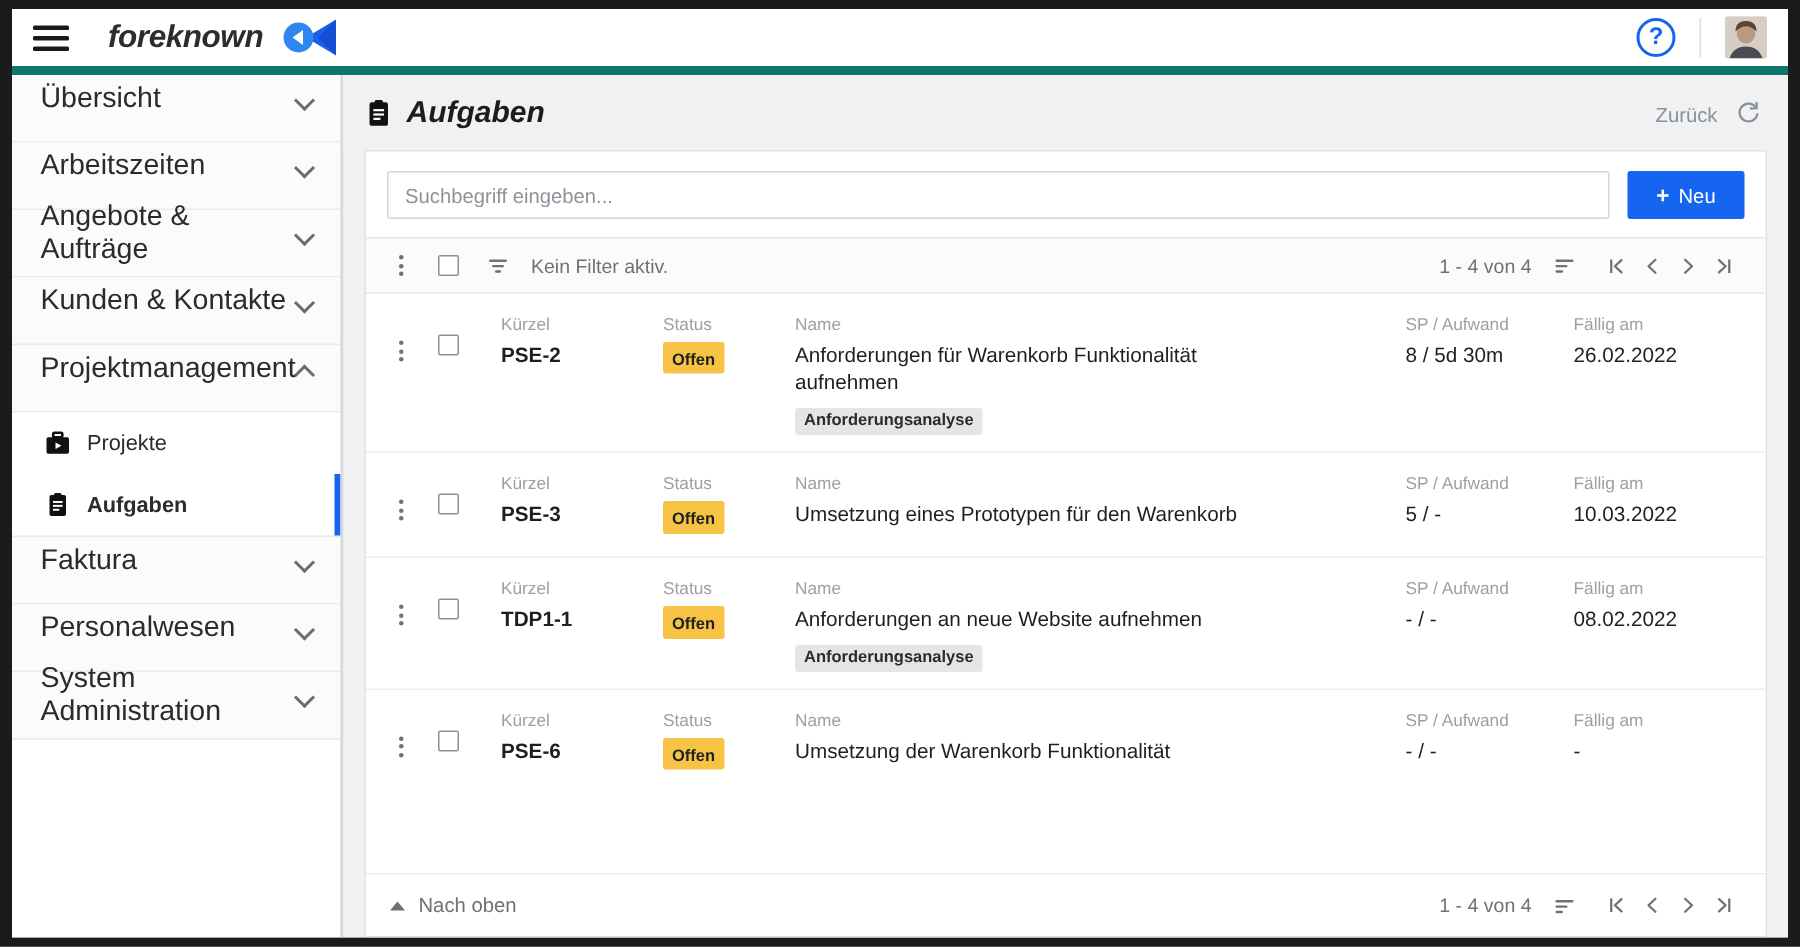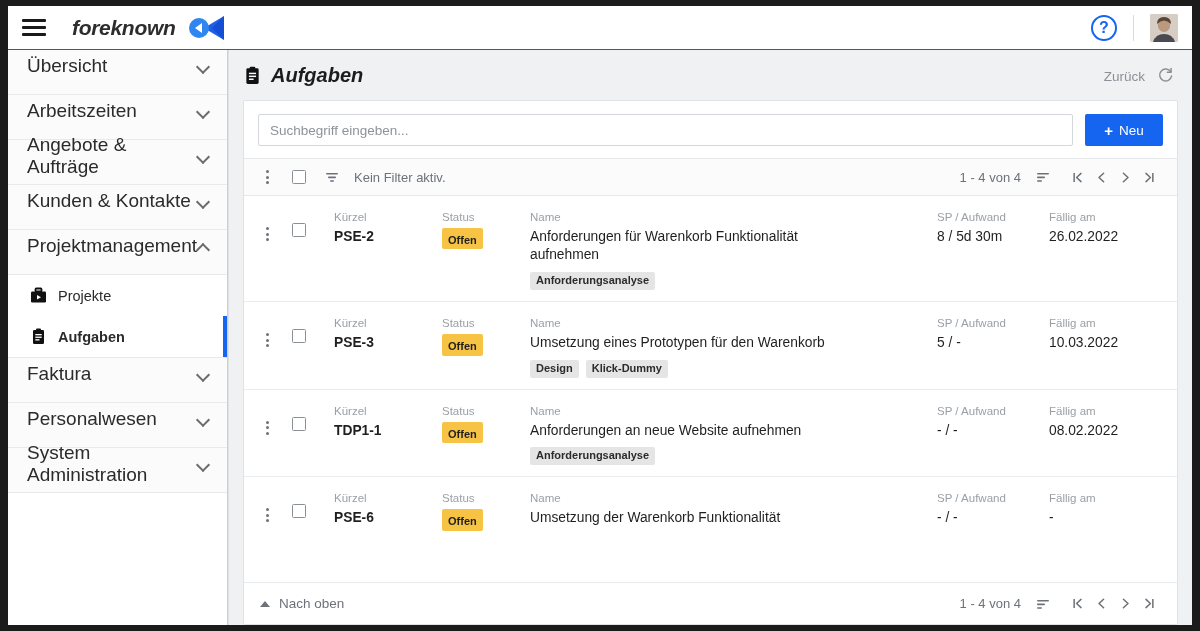--- a/index.html
+++ b/index.html
@@ -21,21 +21,21 @@
     overflow: hidden;
     display: flex;
     flex-direction: column;
   }
 
   
   .topbar {
     height: 44px;
     flex: 0 0 44px;
     background: #ffffff;
-    border-bottom: 1px solid #0f766e;
+    border-bottom: 6px solid #0f766e;
     display: flex;
     align-items: center;
     padding: 0 14px 0 12px;
   }
   .hamburger {
     width: 26px; height: 22px;
     display: flex; flex-direction: column;
     justify-content: center; gap: 4px;
     cursor: pointer;
     padding: 0 2px;
@@ -567,24 +567,20 @@
               <div class="col-h">Kürzel</div>
               <div class="col-v">PSE-3</div>
             </div>
             <div class="col col-status">
               <div class="col-h">Status</div>
               <div class="col-v"><span class="badge">Offen</span></div>
             </div>
             <div class="col col-name">
               <div class="col-h">Name</div>
               <div class="col-v">Umsetzung eines Prototypen für den Warenkorb</div>
-              <div class="tags">
-                <span class="tag">Design</span>
-                <span class="tag">Klick-Dummy</span>
-              </div>
             </div>
             <div class="col col-sp">
               <div class="col-h">SP / Aufwand</div>
               <div class="col-v">5 / -</div>
             </div>
             <div class="col col-due">
               <div class="col-h">Fällig am</div>
               <div class="col-v">10.03.2022</div>
             </div>
           </div>

